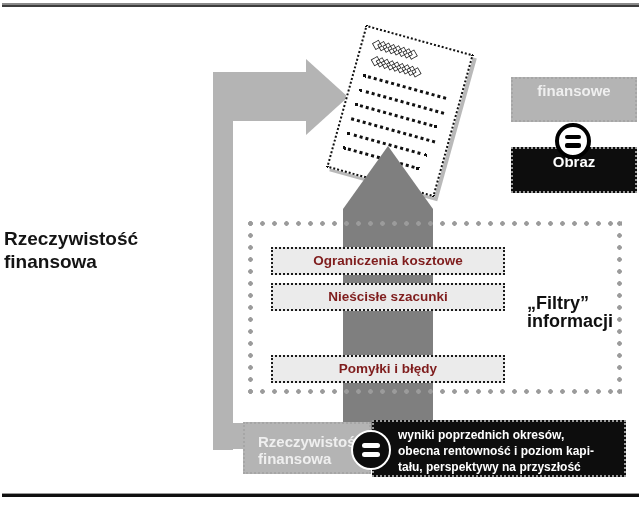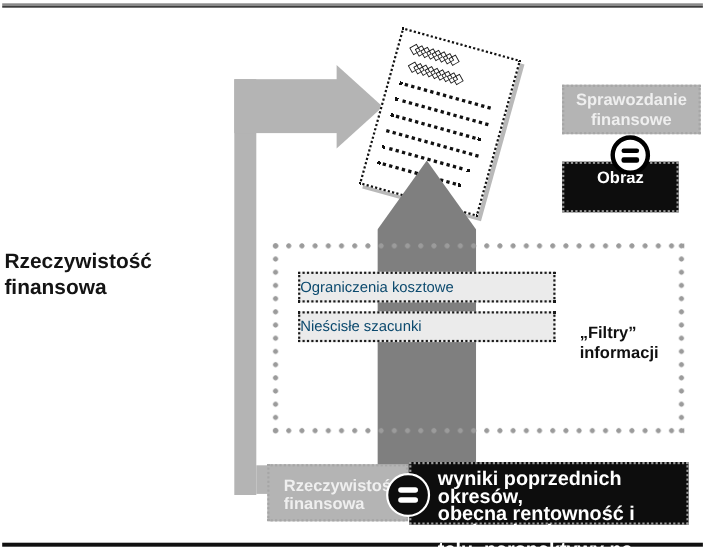--- a/index.html
+++ b/index.html
@@ -43,37 +43,37 @@
   .dots-h{height:5px;z-index:4;background-image:radial-gradient(circle at 2.5px 2.5px,#9b9b9b 2px,rgba(0,0,0,0) 2.6px);
     background-size:12px 5px;background-repeat:repeat-x;}
   .dots-v{width:5px;z-index:4;background-image:radial-gradient(circle at 2.5px 2.5px,#9b9b9b 2px,rgba(0,0,0,0) 2.6px);
     background-size:5px 12px;background-repeat:repeat-y;}
   #frame-top{left:248px;top:221px;width:374px;}
   #frame-bottom{left:248px;top:389px;width:374px;}
   #frame-left{left:248px;top:221px;height:173px;}
   #frame-right{left:617px;top:221px;height:173px;}
   
   .filter-box{left:271px;width:234px;height:28px;z-index:5;box-sizing:border-box;
-    background:#ebebeb;border:2px dotted #1a1a1a;color:#0c4a6e;
-    font-size:13.5px;font-weight:400;line-height:23px;}
+    background:#ebebeb;border:2px dotted #1a1a1a;color:#7f1d1d;
+    font-size:13.5px;font-weight:700;text-align:center;line-height:23px;}
   #fb0{top:247px;} #fb1{top:283px;} #fb2{top:319px;} #fb3{top:355px;}
-  #filters-label{left:527px;top:294px;z-index:5;font-size:15px;line-height:18px;font-weight:700;color:#101010;}
+  #filters-label{left:527px;top:294px;z-index:5;font-size:18px;line-height:18px;font-weight:700;color:#101010;}
   
   .gray-box{box-sizing:border-box;background:#b4b4b4;border:2px dotted #a6a6a6;color:#efefef;
     font-weight:700;font-size:15px;z-index:6;}
   .black-box{box-sizing:border-box;background:#0d0d0d;border:2px dotted #9a9a9a;color:#ffffff;
     font-weight:700;font-size:15px;z-index:6;}
   #top-gray{left:511px;top:77px;width:126px;height:45px;text-align:center;line-height:19px;padding-top:2px;}
-  #top-black{left:511px;top:147px;width:106px;height:46px;text-align:center;line-height:19px;padding-top:3px;}
+  #top-black{left:511px;top:147px;width:126px;height:46px;text-align:center;line-height:19px;padding-top:3px;}
   #top-equals{left:555px;top:123px;width:36px;height:36px;box-sizing:border-box;border-radius:50%;
     background:#fff;border:4px solid #000;z-index:7;display:flex;flex-direction:column;justify-content:center;align-items:center;gap:4px;}
   #top-equals .bar{width:16px;height:4.5px;background:#000;border-radius:2px;}
   
   #bot-gray{left:243px;top:422px;width:128px;height:52px;line-height:17px;padding:9px 0 0 13px;}
-  #bot-black{left:372px;top:420px;width:254px;height:57px;line-height:16px;font-size:18px;padding:5px 0 0 24px;}
+  #bot-black{left:372px;top:420px;width:254px;height:57px;line-height:16px;font-size:12px;padding:5px 0 0 24px;}
   #bot-equals{left:351px;top:430px;width:40px;height:40px;box-sizing:border-box;border-radius:50%;
     background:#0d0d0d;border:2px solid #fff;z-index:7;display:flex;flex-direction:column;justify-content:center;align-items:center;gap:4.5px;}
   #bot-equals .bar{width:18px;height:5px;background:#fff;border-radius:2.5px;}
 </style>
 </head>
 <body>
 
 <div id="stage">
 
   <div class="abs" id="top-rule"></div>
@@ -102,28 +102,28 @@
 
   <div class="abs" id="dark-arrow"></div>
 
   <div class="abs dots-h" id="frame-top"></div>
   <div class="abs dots-h" id="frame-bottom"></div>
   <div class="abs dots-v" id="frame-left"></div>
   <div class="abs dots-v" id="frame-right"></div>
 
   <div class="abs filter-box" id="fb0">Ograniczenia kosztowe</div>
   <div class="abs filter-box" id="fb1">Nieścisłe szacunki</div>
+  <div class="abs filter-box" id="fb3">Pomyłki i błędy</div>
 
   <div class="abs" id="filters-label">
     <div>„Filtry”</div>
     <div>informacji</div>
   </div>
 
   <div class="abs gray-box" id="top-gray">
-    <div>Sprawozdanie</div>
     <div>finansowe</div>
   </div>
   <div class="abs" id="top-equals" title="=">
     <span class="bar"></span>
     <span class="bar"></span>
   </div>
   <div class="abs black-box" id="top-black">
     <div>Obraz</div>
   </div>
 

